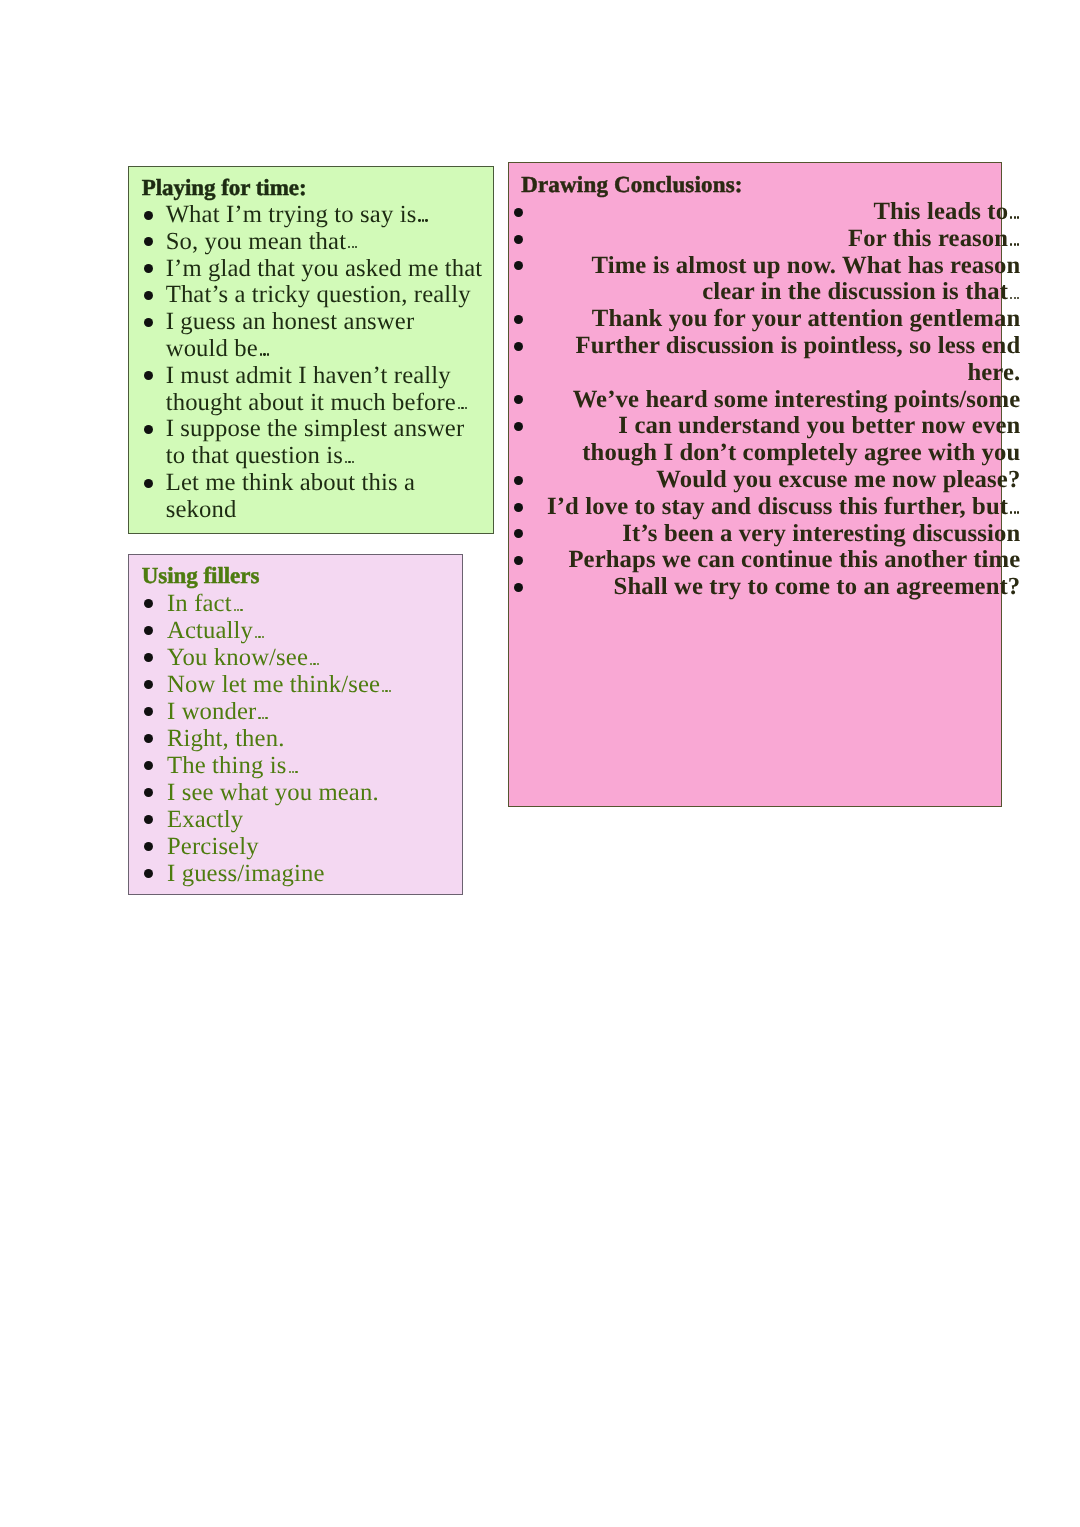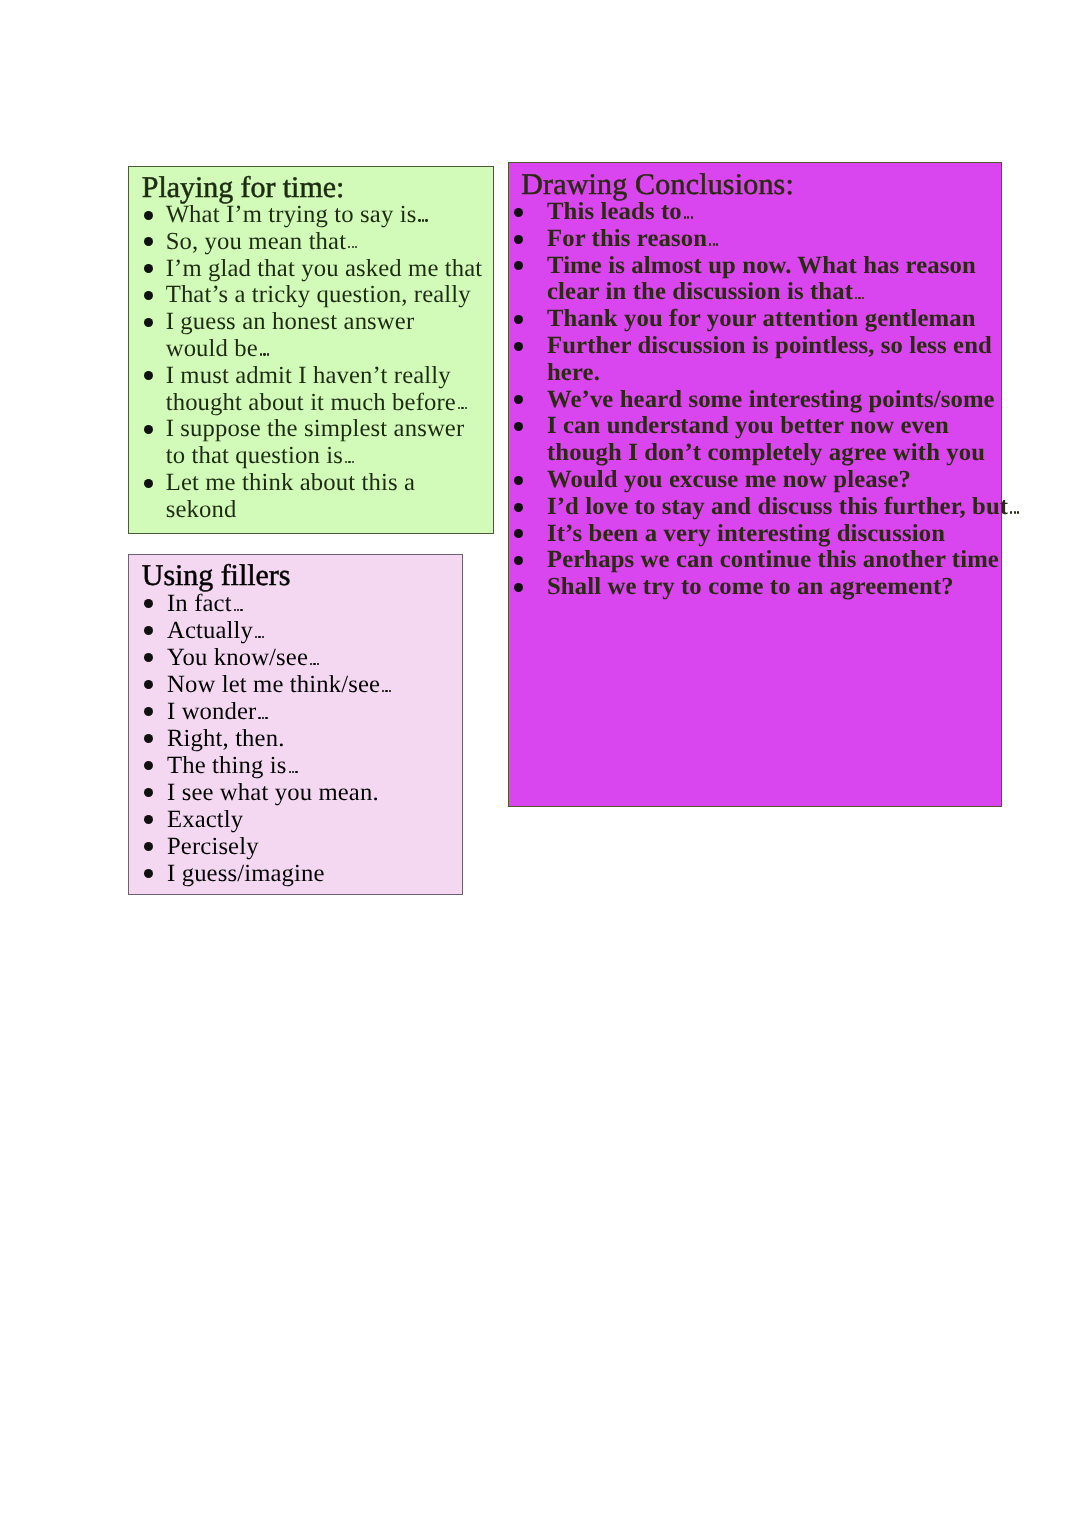--- a/index.html
+++ b/index.html
@@ -12,22 +12,22 @@
     -webkit-font-smoothing:antialiased;
     text-rendering:geometricPrecision;
   }
   .page { position:absolute; left:0; top:0; width:1080px; height:1527px; }
   .box {
     position:absolute;
     box-sizing:border-box;
   }
   .box-title {
     position:absolute;
-    font-weight:400;
-    font-size:30px;
+    font-weight:700;
+    font-size:23px;
     line-height:26.8px;
     white-space:nowrap;
     letter-spacing:-0.05px;
     -webkit-text-stroke:0.5px currentColor;
   }
   ul.items { list-style:none; margin:0; padding:0; position:absolute; }
   ul.items li {
     position:relative;
     font-size:24.7px;
     line-height:26.8px;
@@ -55,30 +55,30 @@
   }
   #green-box { color:#1d2b12; }
   #green-box .box-title { left:13.1px; top:8.8px; }
   #green-box ul.items { left:37px; top:35.3px; }
 
   
   #pink-box {
     left:128px; top:554px; width:335px; height:341px;
     background:#f4d8f2; border:1.5px solid #6b6270;
   }
-  #pink-box { color:#000000; }
+  #pink-box { color:#4d7c0f; }
   #pink-box .box-title { left:12.8px; top:8.3px; }
   #pink-box ul.items li { line-height:27px; }
   #pink-box ul.items li .bullet { left:-22.8px; }
   #pink-box ul.items { left:38px; top:35.3px; }
 
   
   #yellow-box {
     left:507.6px; top:162.2px; width:494.6px; height:645px;
-    background:#d946ef; border:1.5px solid #55552f;
+    background:#f9a8d4; border:1.5px solid #55552f;text-align:right;
   }
   #yellow-box { color:#2a2a12; }
   #yellow-box .box-title { left:12.6px; top:8.6px; letter-spacing:0.18px; }
   #yellow-box ul.items li .bullet { left:-32.8px; }
   #yellow-box ul.items { left:38.4px; top:35.9px;font-weight:bold; }
 </style>
 </head>
 <body>
 
 <div class="page">

